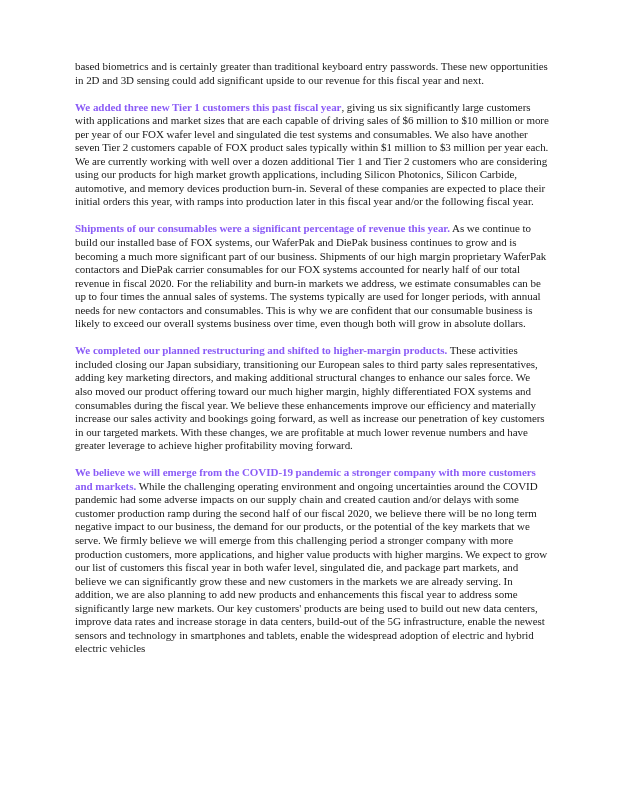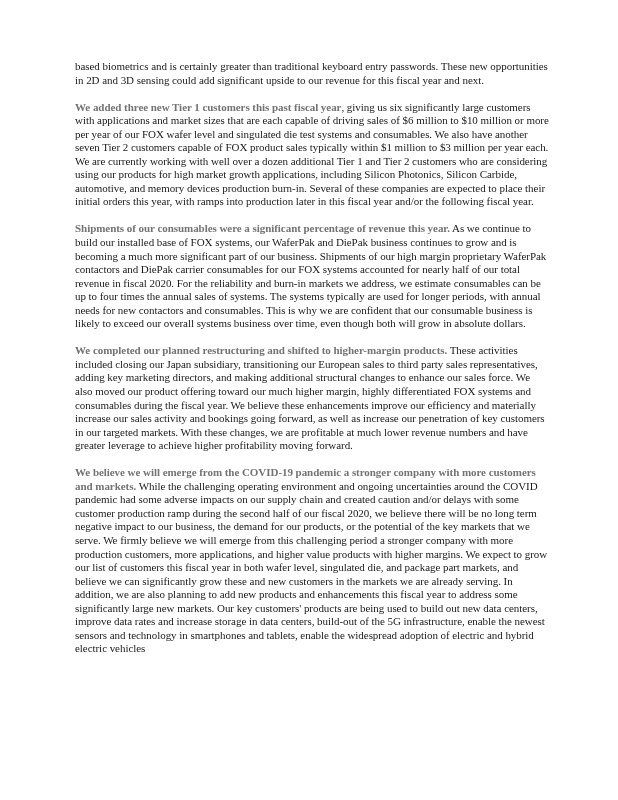--- a/index.html
+++ b/index.html
@@ -23,21 +23,21 @@
       line-height: 13.55px;
       color: #1a1a1a;
       letter-spacing: -0.05px;
     }
     .para {
       margin: 0 0 13.5px 0;
       text-align: left;
     }
     .lead {
       font-weight: bold;
-      color: #737373;
+      color: #8b5cf6;
     }
   </style>
 </head>
 <body>
 
 <div class="page">
   <p class="para">
     <span class="lead"></span><span>based biometrics and is certainly greater than traditional keyboard entry passwords. These new opportunities in 2D and 3D sensing could add significant upside to our revenue for this fiscal year and next.</span>
   </p>
   <p class="para">

